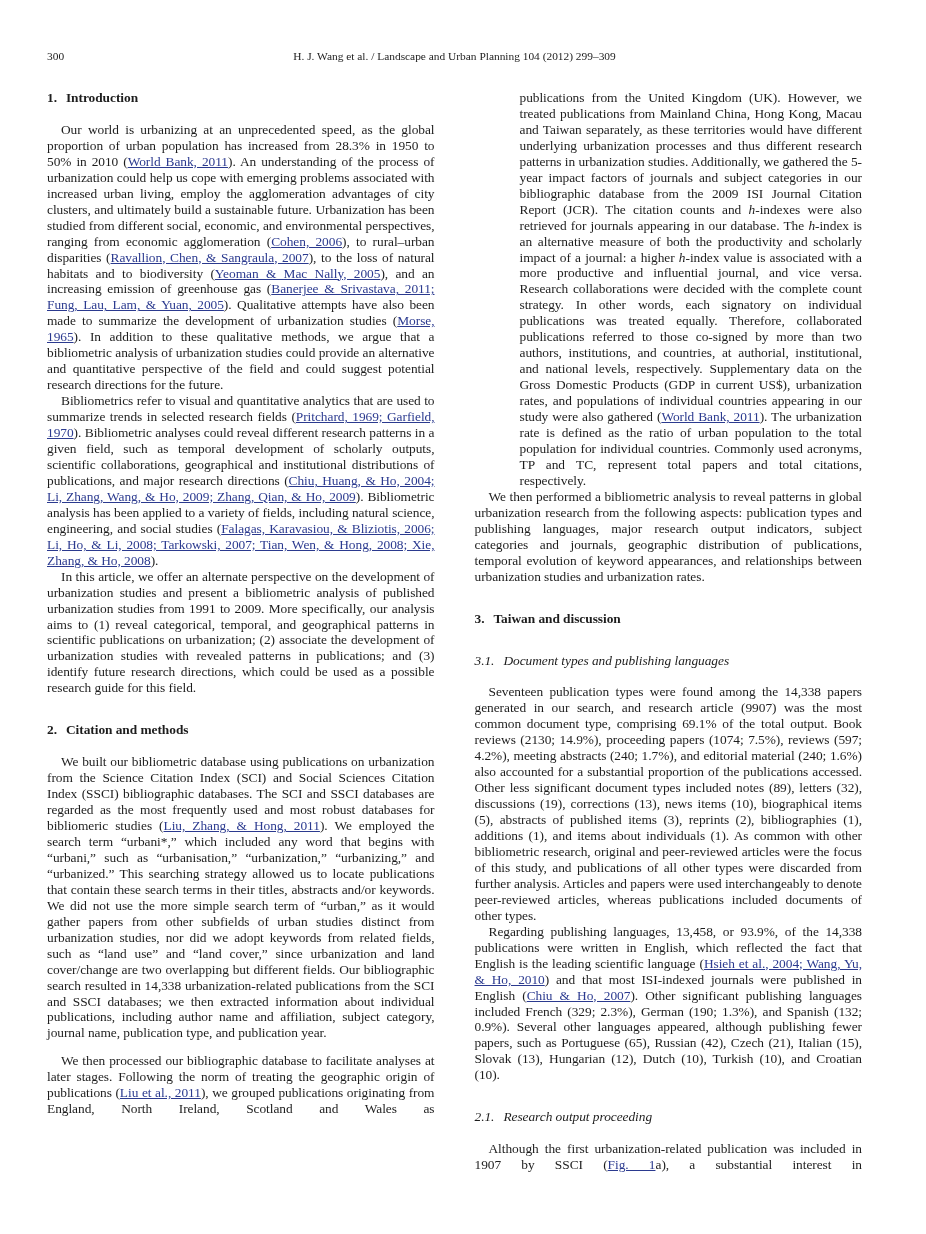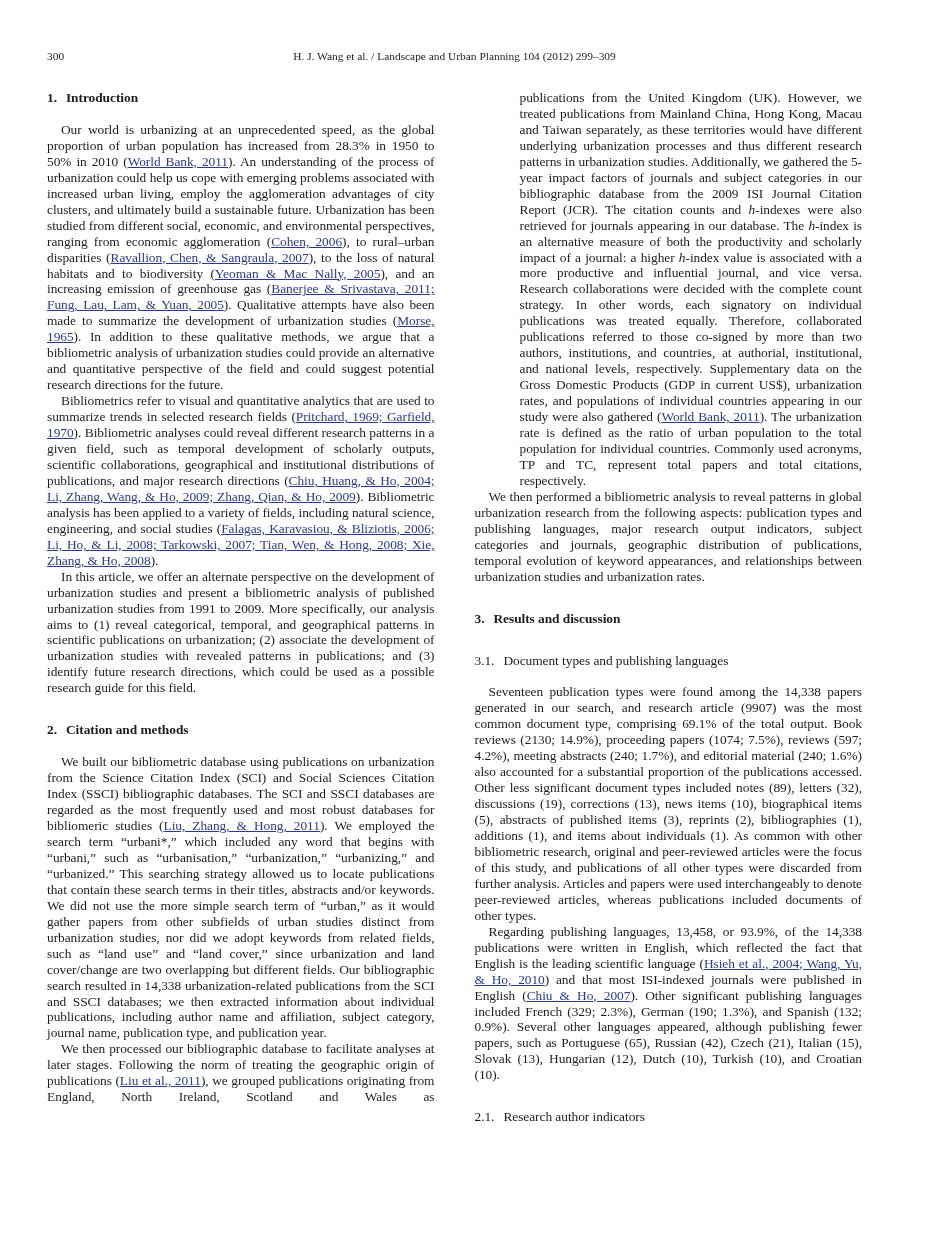--- a/index.html
+++ b/index.html
@@ -35,28 +35,28 @@
     flex: 1 1 0;
     text-align: justify;
     font-size: 13.4px;
     line-height: 15.95px;
     letter-spacing: -0.05px;
     hyphens: auto;
     -webkit-hyphens: auto;
   }
   .col p { margin: 0; text-indent: 14px; }
   .col p.noindent { text-indent: 0; margin-left: 45px; }
-  .col p.justify-last { text-align-last: justify; }
+  .col p.justify-last { text-align-last: justify; margin-top: 12px; }
   .col h2 {
     font-size: 13.4px; font-weight: bold; font-style: normal;
     margin: 26px 0 16px 0; text-align: left; text-indent: 0;
   }
   .col h2:first-child { margin-top: 0; }
   .col h3 {
-    font-size: 13.4px; font-weight: normal; 
+    font-size: 13.4px; font-weight: normal; font-style: italic;
     margin: 26px 0 16px 0; text-align: left; text-indent: 0;
   }
   .col h2 .num, .col h3 .num { margin-right: 9px; }
   .cite { color: var(--link, #2b3a8f); cursor: pointer; text-decoration: underline; }
   .it { font-style: italic; }
 </style>
 </head>
 <body>
 
 <div class="page">
@@ -70,20 +70,21 @@
         <p><span>Our world is urbanizing at an unprecedented speed, as the global proportion of urban population has increased from 28.3% in 1950 to 50% in 2010 (</span><span class="cite">World Bank, 2011</span><span>). An understanding of the process of urbanization could help us cope with emerging problems associated with increased urban living, employ the agglomeration advantages of city clusters, and ultimately build a sustainable future. Urbanization has been studied from different social, economic, and environmental perspectives, ranging from economic agglomeration (</span><span class="cite">Cohen, 2006</span><span>), to rural–urban disparities (</span><span class="cite">Ravallion, Chen, &amp; Sangraula, 2007</span><span>), to the loss of natural habitats and to biodiversity (</span><span class="cite">Yeoman &amp; Mac Nally, 2005</span><span>), and an increasing emission of greenhouse gas (</span><span class="cite">Banerjee &amp; Srivastava, 2011; Fung, Lau, Lam, &amp; Yuan, 2005</span><span>). Qualitative attempts have also been made to summarize the development of urbanization studies (</span><span class="cite">Morse, 1965</span><span>). In addition to these qualitative methods, we argue that a bibliometric analysis of urbanization studies could provide an alternative and quantitative perspective of the field and could suggest potential research directions for the future.</span></p>
         <p><span>Bibliometrics refer to visual and quantitative analytics that are used to summarize trends in selected research fields (</span><span class="cite">Pritchard, 1969; Garfield, 1970</span><span>). Bibliometric analyses could reveal different research patterns in a given field, such as temporal development of scholarly outputs, scientific collaborations, geographical and institutional distributions of publications, and major research directions (</span><span class="cite">Chiu, Huang, &amp; Ho, 2004; Li, Zhang, Wang, &amp; Ho, 2009; Zhang, Qian, &amp; Ho, 2009</span><span>). Bibliometric analysis has been applied to a variety of fields, including natural science, engineering, and social studies (</span><span class="cite">Falagas, Karavasiou, &amp; Bliziotis, 2006; Li, Ho, &amp; Li, 2008; Tarkowski, 2007; Tian, Wen, &amp; Hong, 2008; Xie, Zhang, &amp; Ho, 2008</span><span>).</span></p>
         <p><span>In this article, we offer an alternate perspective on the development of urbanization studies and present a bibliometric analysis of published urbanization studies from 1991 to 2009. More specifically, our analysis aims to (1) reveal categorical, temporal, and geographical patterns in scientific publications on urbanization; (2) associate the development of urbanization studies with revealed patterns in publications; and (3) identify future research directions, which could be used as a possible research guide for this field.</span></p>
         <h2><span class="num">2.</span><span>Citation and methods</span></h2>
         <p><span>We built our bibliometric database using publications on urbanization from the Science Citation Index (SCI) and Social Sciences Citation Index (SSCI) bibliographic databases. The SCI and SSCI databases are regarded as the most frequently used and most robust databases for bibliomeric studies (</span><span class="cite">Liu, Zhang, &amp; Hong, 2011</span><span>). We employed the search term “urbani*,” which included any word that begins with “urbani,” such as “urbanisation,” “urbanization,” “urbanizing,” and “urbanized.” This searching strategy allowed us to locate publications that contain these search terms in their titles, abstracts and/or keywords. We did not use the more simple search term of “urban,” as it would gather papers from other subfields of urban studies distinct from urbanization studies, nor did we adopt keywords from related fields, such as “land use” and “land cover,” since urbanization and land cover/change are two overlapping but different fields. Our bibliographic search resulted in 14,338 urbanization-related publications from the SCI and SSCI databases; we then extracted information about individual publications, including author name and affiliation, subject category, journal name, publication type, and publication year.</span></p>
         <p class="justify-last"><span>We then processed our bibliographic database to facilitate analyses at later stages. Following the norm of treating the geographic origin of publications (</span><span class="cite">Liu et al., 2011</span><span>), we grouped publications originating from England, North Ireland, Scotland and Wales as</span></p>
       </section>
     <section class="col">
         <p class="noindent"><span>publications from the United Kingdom (UK). However, we treated publications from Mainland China, Hong Kong, Macau and Taiwan separately, as these territories would have different underlying urbanization processes and thus different research patterns in urbanization studies. Additionally, we gathered the 5-year impact factors of journals and subject categories in our bibliographic database from the 2009 ISI Journal Citation Report (JCR). The citation counts and </span><span class="it">h</span><span>-indexes were also retrieved for journals appearing in our database. The </span><span class="it">h</span><span>-index is an alternative measure of both the productivity and scholarly impact of a journal: a higher </span><span class="it">h</span><span>-index value is associated with a more productive and influential journal, and vice versa. Research collaborations were decided with the complete count strategy. In other words, each signatory on individual publications was treated equally. Therefore, collaborated publications referred to those co-signed by more than two authors, institutions, and countries, at authorial, institutional, and national levels, respectively. Supplementary data on the Gross Domestic Products (GDP in current US$), urbanization rates, and populations of individual countries appearing in our study were also gathered (</span><span class="cite">World Bank, 2011</span><span>). The urbanization rate is defined as the ratio of urban population to the total population for individual countries. Commonly used acronyms, TP and TC, represent total papers and total citations, respectively.</span></p>
         <p><span>We then performed a bibliometric analysis to reveal patterns in global urbanization research from the following aspects: publication types and publishing languages, major research output indicators, subject categories and journals, geographic distribution of publications, temporal evolution of keyword appearances, and relationships between urbanization studies and urbanization rates.</span></p>
-        <h2><span class="num">3.</span><span>Results and discussion</span></h2>
+        <h2><span class="num">3.</span><span>Taiwan and discussion</span></h2>
         <h3><span class="num">3.1.</span><span>Document types and publishing languages</span></h3>
         <p><span>Seventeen publication types were found among the 14,338 papers generated in our search, and research article (9907) was the most common document type, comprising 69.1% of the total output. Book reviews (2130; 14.9%), proceeding papers (1074; 7.5%), reviews (597; 4.2%), meeting abstracts (240; 1.7%), and editorial material (240; 1.6%) also accounted for a substantial proportion of the publications accessed. Other less significant document types included notes (89), letters (32), discussions (19), corrections (13), news items (10), biographical items (5), abstracts of published items (3), reprints (2), bibliographies (1), additions (1), and items about individuals (1). As common with other bibliometric research, original and peer-reviewed articles were the focus of this study, and publications of all other types were discarded from further analysis. Articles and papers were used interchangeably to denote peer-reviewed articles, whereas publications included documents of other types.</span></p>
         <p><span>Regarding publishing languages, 13,458, or 93.9%, of the 14,338 publications were written in English, which reflected the fact that English is the leading scientific language (</span><span class="cite">Hsieh et al., 2004; Wang, Yu, &amp; Ho, 2010</span><span>) and that most ISI-indexed journals were published in English (</span><span class="cite">Chiu &amp; Ho, 2007</span><span>). Other significant publishing languages included French (329; 2.3%), German (190; 1.3%), and Spanish (132; 0.9%). Several other languages appeared, although publishing fewer papers, such as Portuguese (65), Russian (42), Czech (21), Italian (15), Slovak (13), Hungarian (12), Dutch (10), Turkish (10), and Croatian (10).</span></p>
-        <h3><span class="num">2.1.</span><span>Research author indicators</span></h3>
+        <h3><span class="num">2.1.</span><span>Research output proceeding</span></h3>
+        <p class="justify-last"><span>Although the first urbanization-related publication was included in 1907 by SSCI (</span><span class="cite">Fig. 1</span><span>a), a substantial interest in</span></p>
       </section>
   </main>
 </div>
 
 </body></html>

